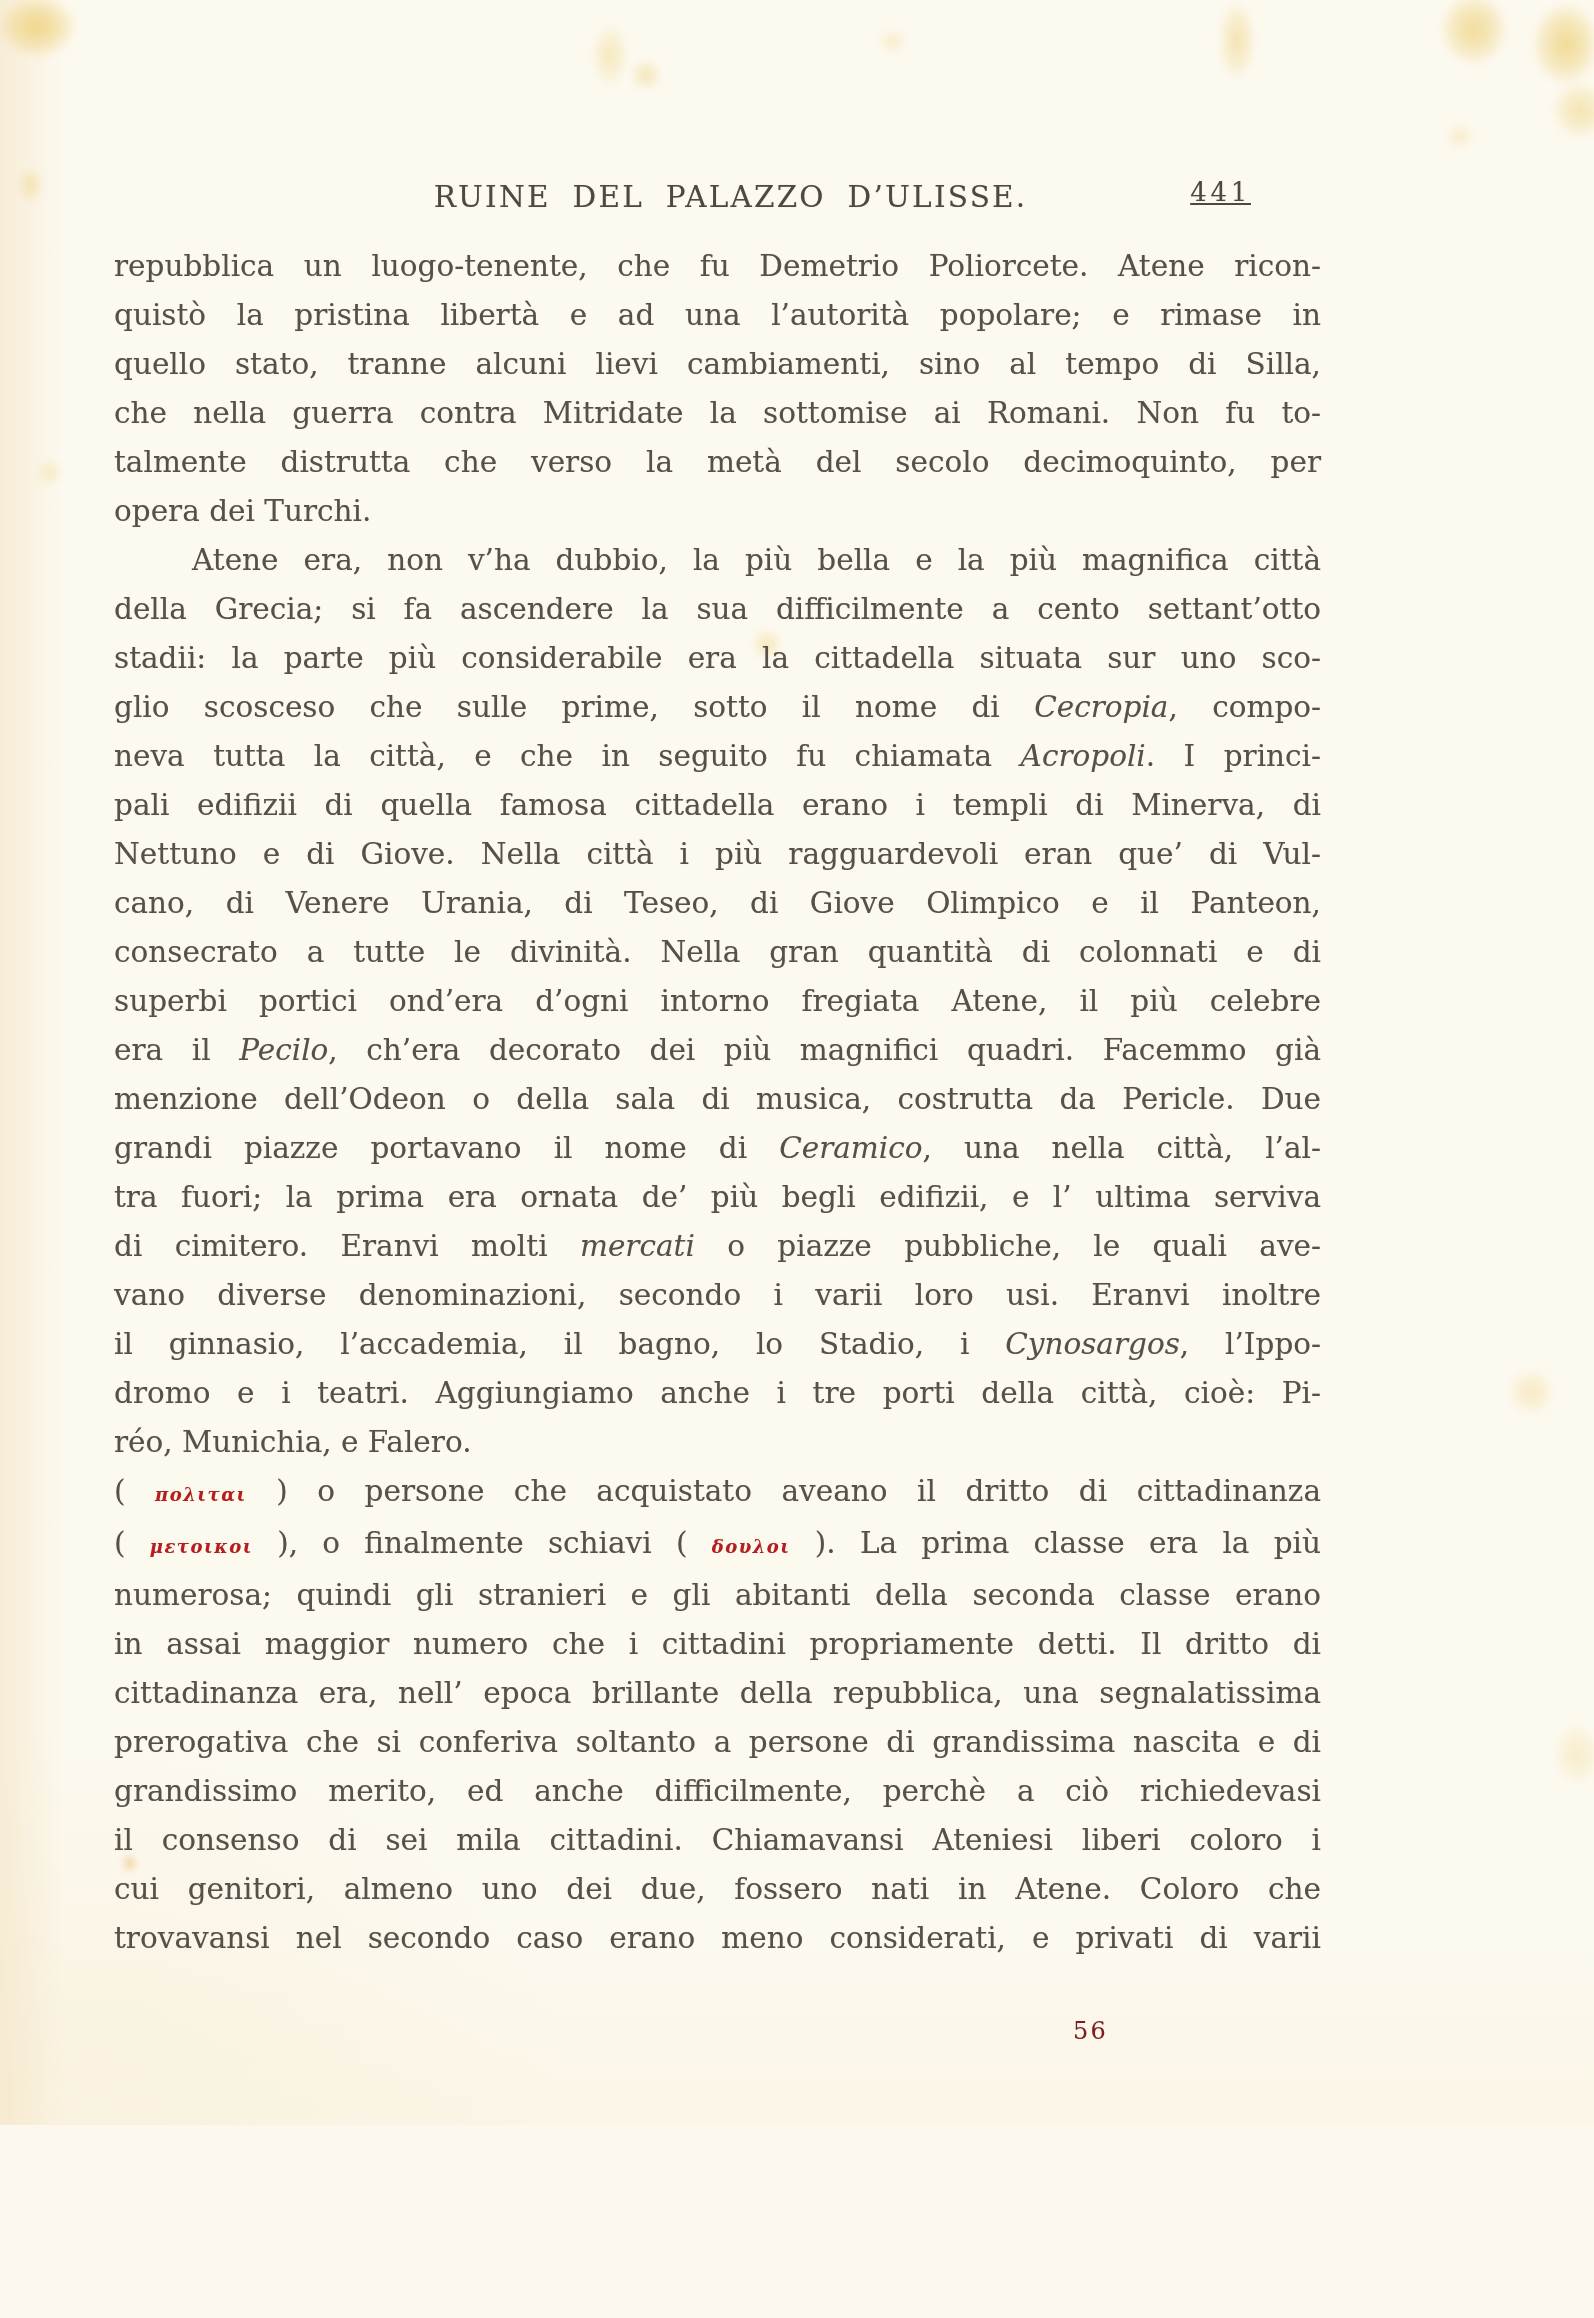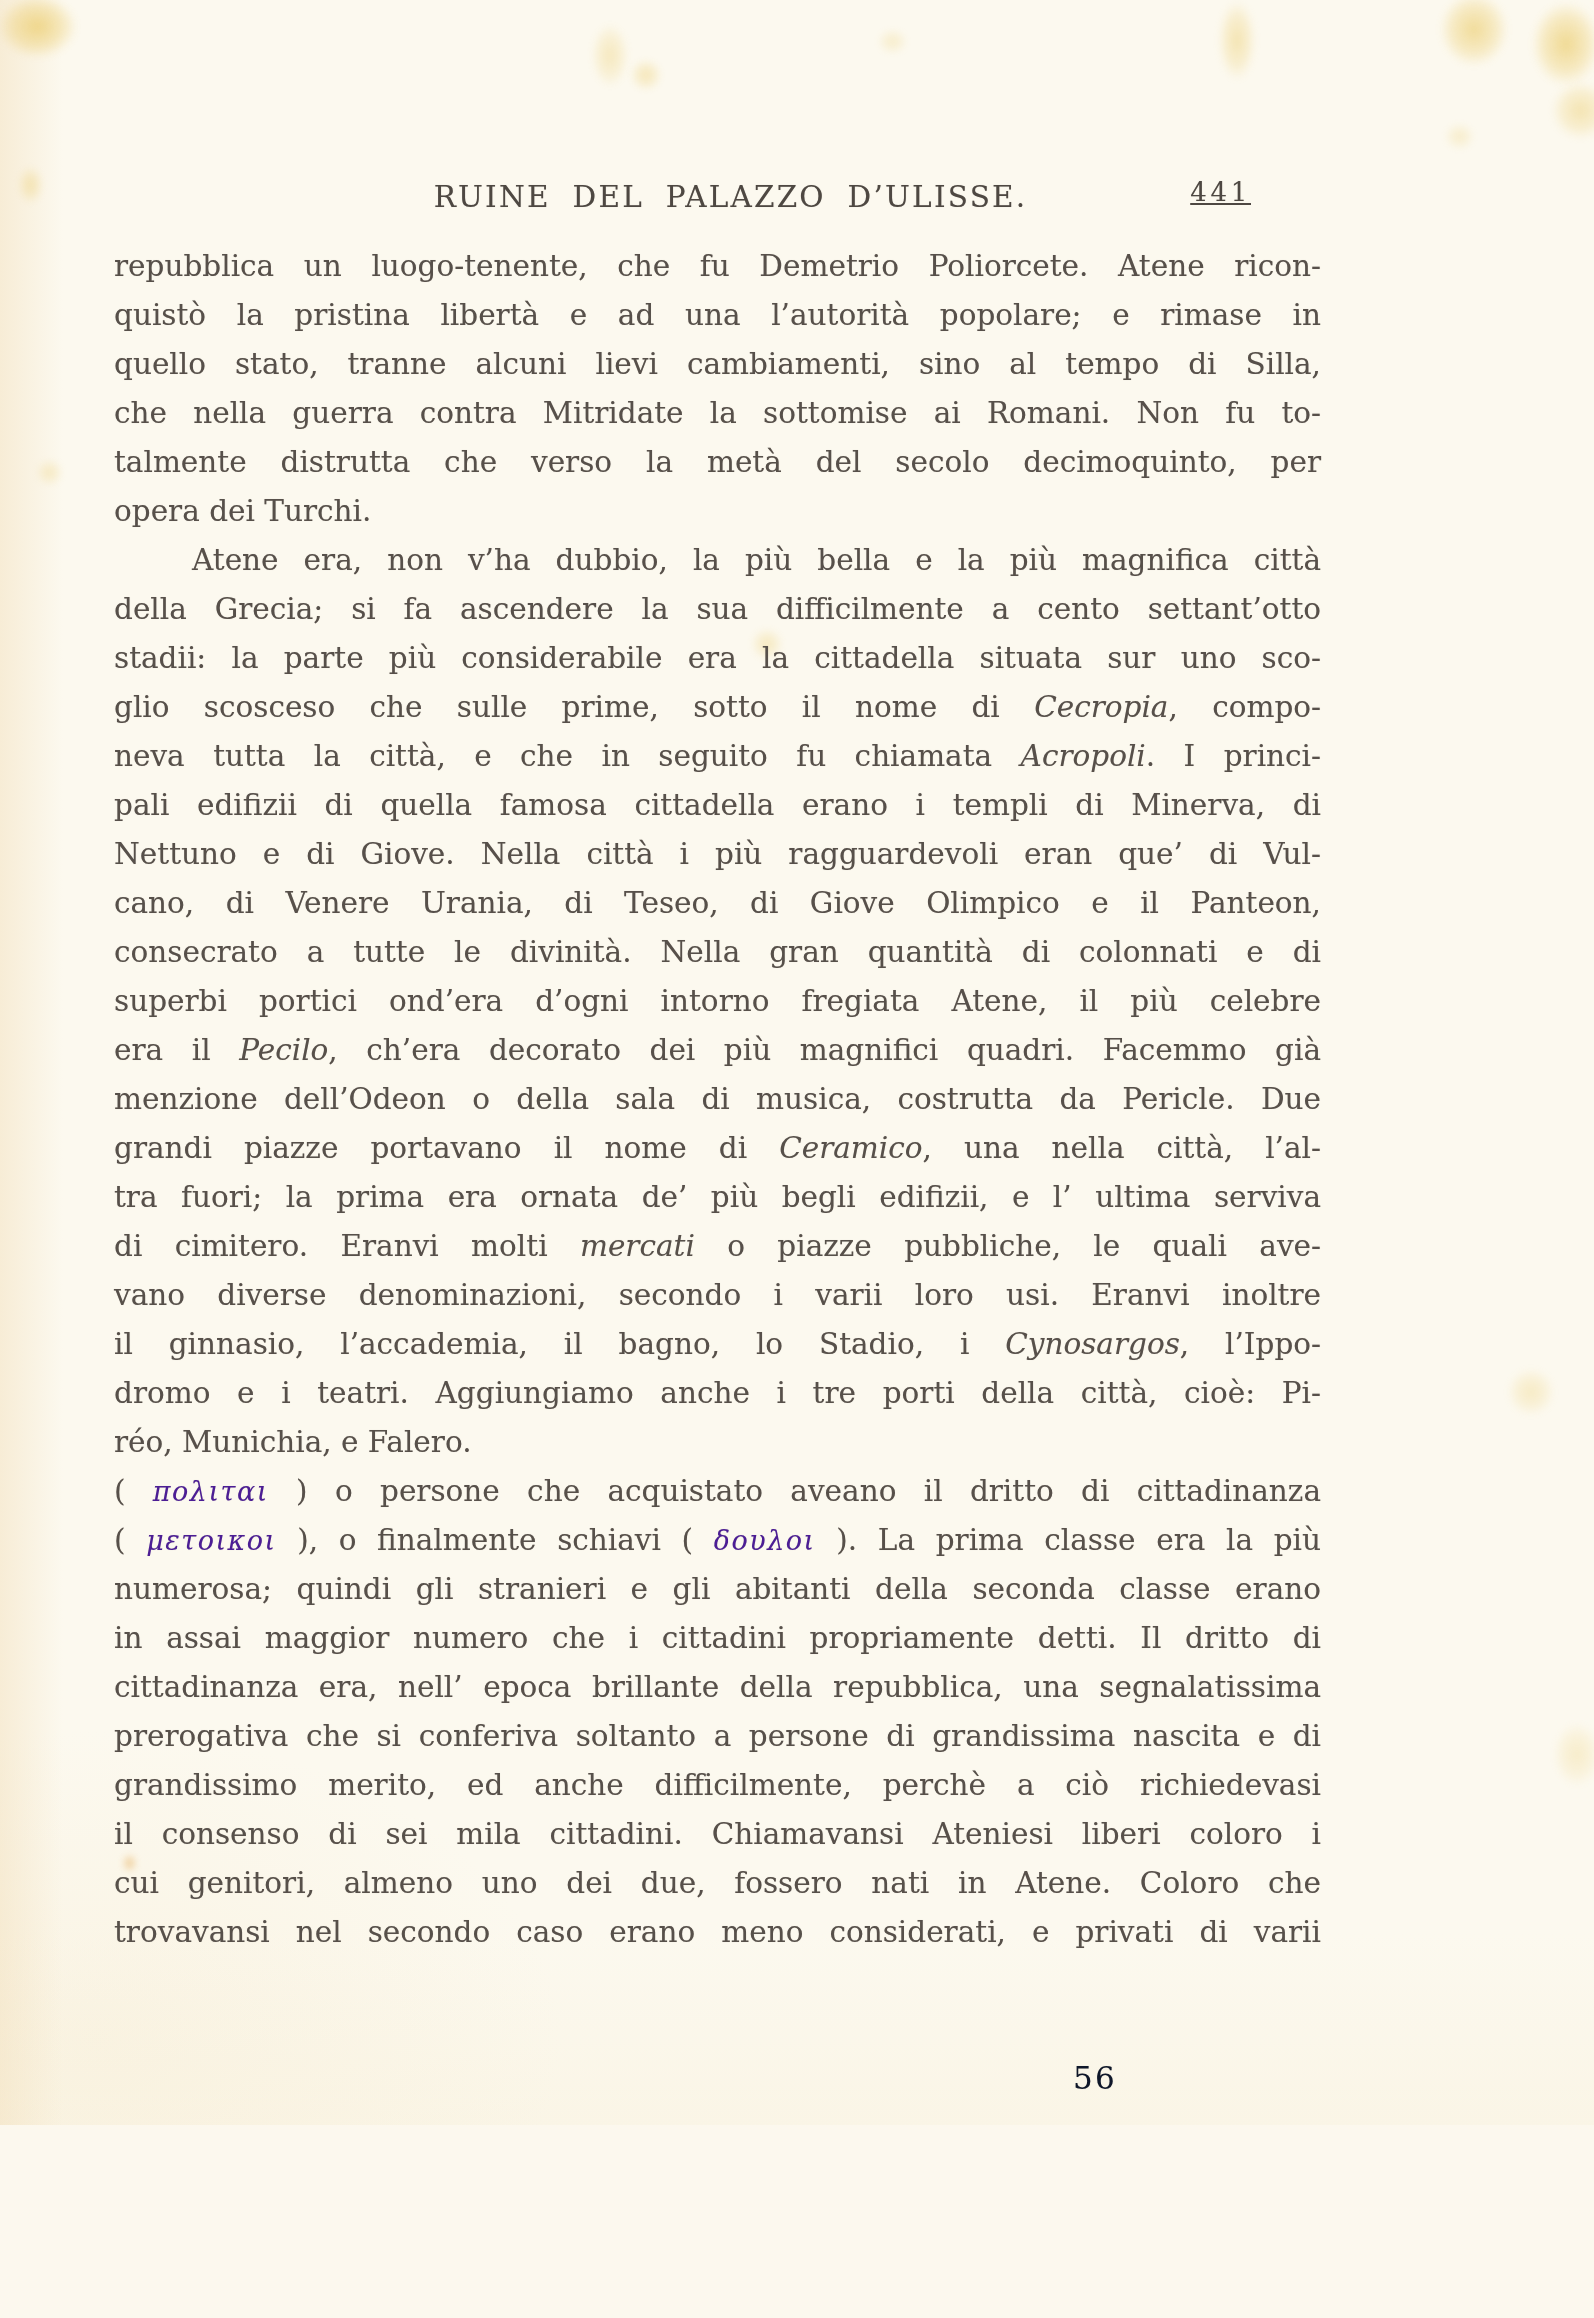--- a/index.html
+++ b/index.html
@@ -55,28 +55,27 @@
 
   .text-body {
     position:absolute; left:114px; top:242px; width:1207px;
     font-size:29.5px; line-height:49px;
     text-shadow:0 0 0.7px rgba(87,80,74,0.30);
   }
   .line { text-align:justify; text-align-last:justify; }
   .line.short { text-align-last:left; }
   .line.indent { text-indent:78px; }
   .it { font-style:italic; }
-  .gk { font-style:italic; font-size:27px; letter-spacing:1.5px; color:#4c1d95; }
+  .gk { font-style:italic; font-size:18px; letter-spacing:1.5px; color:#b91c1c;font-weight:bold; }
 
   .signature {
     position:absolute; left:1073px; top:2017px;
-    font-size:31px; letter-spacing:2.2px;
-    color:#0f172a;
+    font-size:24px; letter-spacing:2.2px;
+    color:#7f1d1d;
     text-shadow:0 0 0.7px rgba(87,80,74,0.3);
-    margin-top:43px;
   }
 </style>
 </head>
 <body>
 
 <div class="page">
 
   <div class="stain" style="left:-18.5px;top:-18.5px;width:111px;height:89px;opacity:.8"></div>
   <div class="stain" style="left:13.3px;top:159px;width:35px;height:52px;opacity:.45"></div>
   <div class="stain" style="left:584px;top:11px;width:52px;height:89px;opacity:.4"></div>

